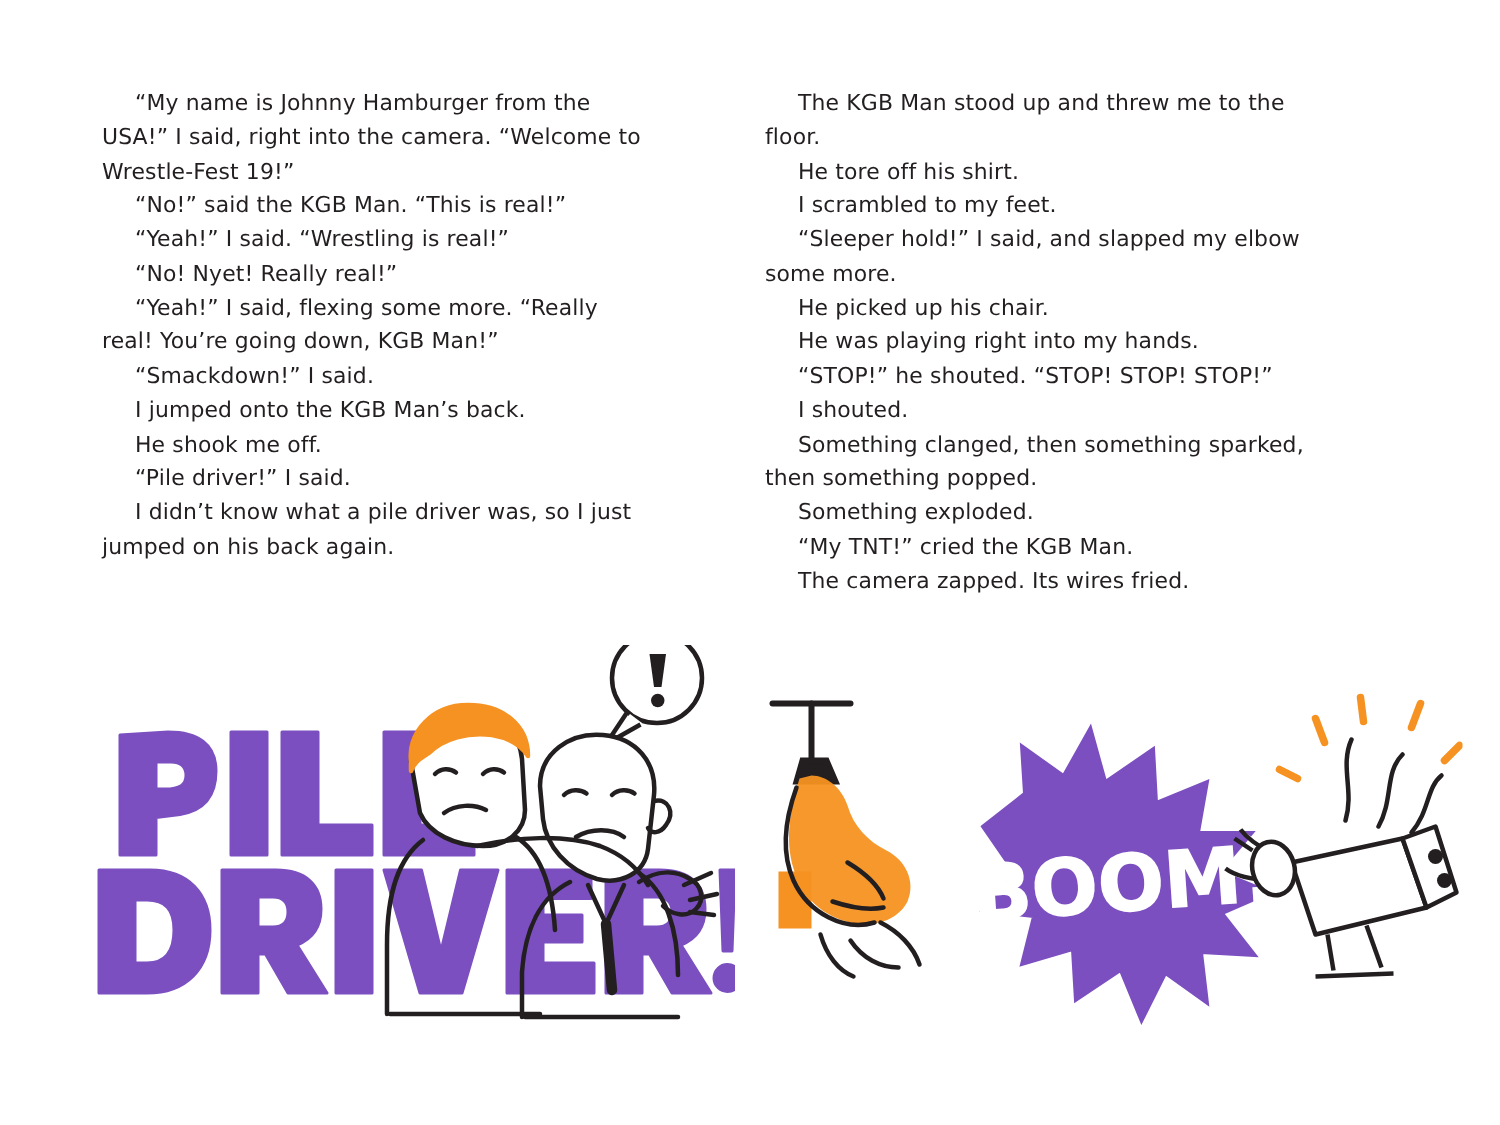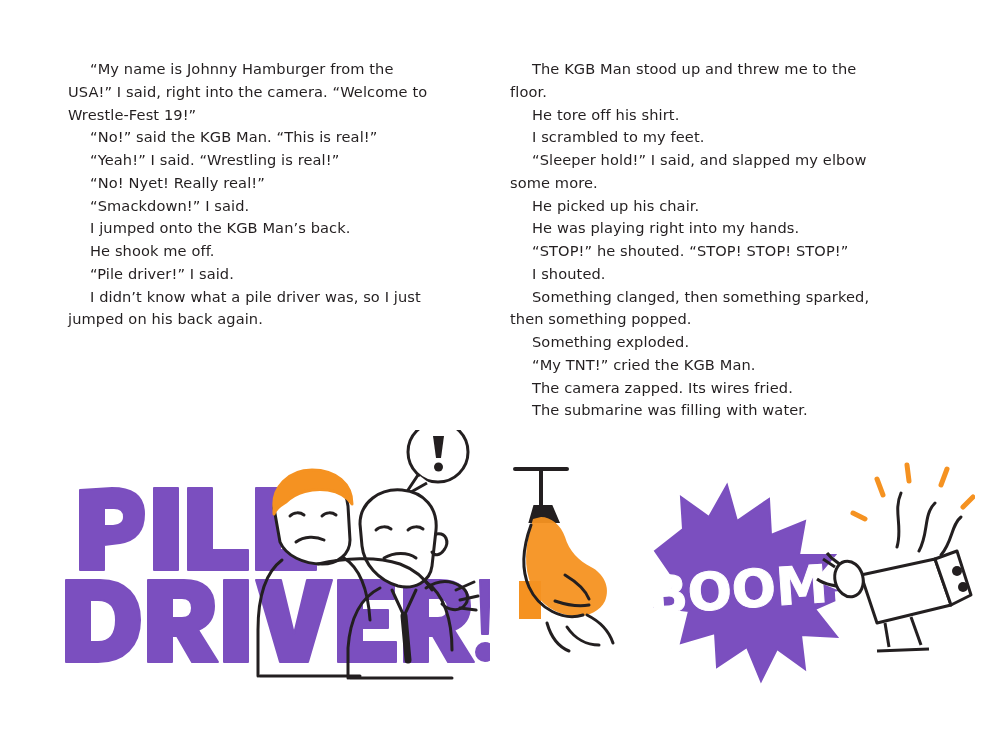--- a/index.html
+++ b/index.html
@@ -66,41 +66,41 @@
 
 <div class="page">
 
   <div class="columns">
 
     <div class="col left text-block">
       <p>“My name is Johnny Hamburger from the USA!” I said, right into the camera. “Welcome to Wrestle-Fest 19!”</p>
       <p>“No!” said the KGB Man. “This is real!”</p>
       <p>“Yeah!” I said. “Wrestling is real!”</p>
       <p>“No! Nyet! Really real!”</p>
+      <p>“Yeah!” I said, flexing some more. “Really real! You’re going down, KGB Man!”</p>
       <p>“Smackdown!” I said.</p>
       <p>I jumped onto the KGB Man’s back.</p>
       <p>He shook me off.</p>
       <p>“Pile driver!” I said.</p>
       <p>I didn’t know what a pile driver was, so I just jumped on his back again.</p>
     </div>
 
     <div class="col right text-block">
       <p>The KGB Man stood up and threw me to the floor.</p>
       <p>He tore off his shirt.</p>
       <p>I scrambled to my feet.</p>
       <p>“Sleeper hold!” I said, and slapped my elbow some more.</p>
       <p>He picked up his chair.</p>
       <p>He was playing right into my hands.</p>
       <p>“STOP!” he shouted. “STOP! STOP! STOP!”</p>
       <p>I shouted.</p>
       <p>Something clanged, then something sparked, then something popped.</p>
       <p>Something exploded.</p>
       <p>“My TNT!” cried the KGB Man.</p>
       <p>The camera zapped. Its wires fried.</p>
-      <p>The submarine was filling with water.</p>
     </div>
 
   </div>
 
   <div class="art" id="art-pile-driver">
     <svg viewBox="0 0 430 260" xmlns="http://www.w3.org/2000/svg">
 
       <g fill="#7b4fbf" stroke="#7b4fbf" stroke-width="2" stroke-linejoin="round">
 
         <path d="M20,60 L20,140 L44,140 L44,115 L60,113 C78,110 84,98 84,84 C84,66 72,58 52,58 Z M44,78 L54,78 C62,78 64,82 64,87 C64,93 60,96 50,96 L44,96 Z"></path>

